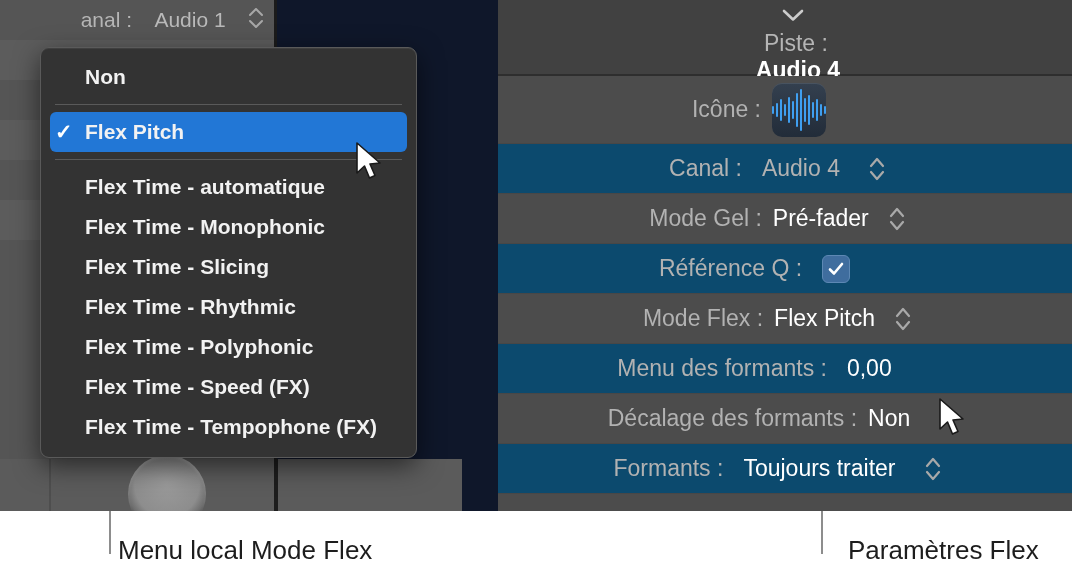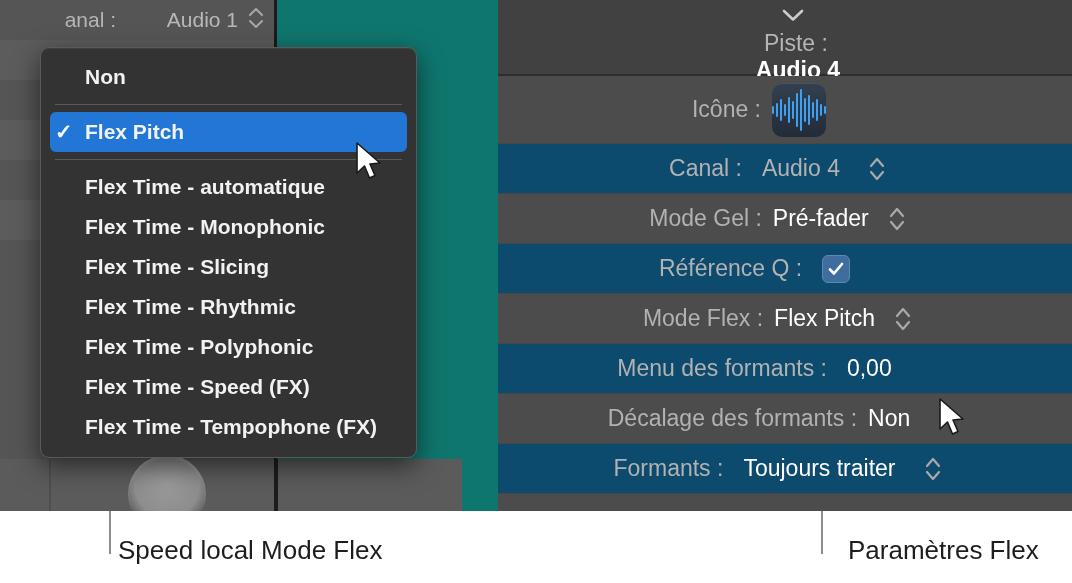--- a/index.html
+++ b/index.html
@@ -16,21 +16,21 @@
     -webkit-font-smoothing: antialiased;
   }
 
   
   #left-shot {
     position: absolute;
     left: 0;
     top: 0;
     width: 550px;
     height: 511px;
-    background: #0f766e;
+    background: #0f172a;
     overflow: hidden;
   }
   
   #left-inspector {
     position: absolute;
     left: 0;
     top: 0;
     width: 277px;
     height: 459px;
     background: #555555;
@@ -47,23 +47,23 @@
     display: flex;
     align-items: center;
     justify-content: flex-end;
     padding-right: 6px;
     box-sizing: border-box;
     white-space: nowrap;
   }
   .bg-row.alt { background: #5c5c5c; }
   .bg-row .bg-val {
     color: #b9b9b9;
-    margin-left: 26px;
+    margin-left: 10px;
     min-width: 96px;
-    text-align: right;
+    text-align: center;
   }
   .bg-stepper {
     width: 22px;
     margin-left: 8px;
     opacity: .85;
   }
   #left-knob {
     position: absolute;
     left: 128px;
     top: 455px;
@@ -474,16 +474,16 @@
   </div>
 
   <div class="cursor" style="left:440px; top:398px;">
     <svg width="30" height="42" viewBox="0 0 30 42" aria-hidden="true">
       <path d="M2 1 L2 31 L9.5 24 L14.5 36 L20 33.5 L15 22 L25 21 Z" fill="#ffffff" stroke="#1a1a1a" stroke-width="1.6" stroke-linejoin="round"></path>
     </svg>
   </div>
 </div>
 
 <div class="callout-line" style="left:109px; top:511px; height:43px;"></div>
-<div class="callout-text" style="left:118px; top:535px;">Speed local Mode Flex</div>
+<div class="callout-text" style="left:118px; top:535px;">Menu local Mode Flex</div>
 
 <div class="callout-line" style="left:821px; top:511px; height:43px;"></div>
 <div class="callout-text" style="left:848px; top:535px;">Paramètres Flex</div>
 
 </body></html>

